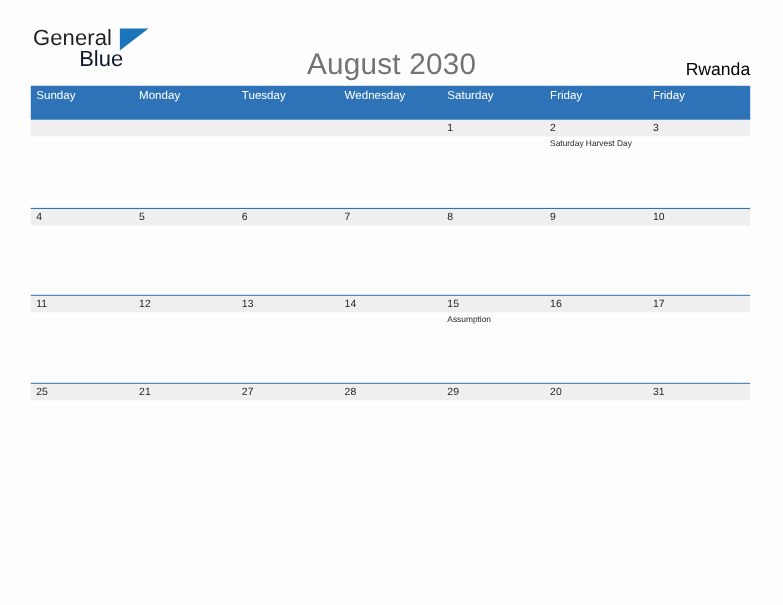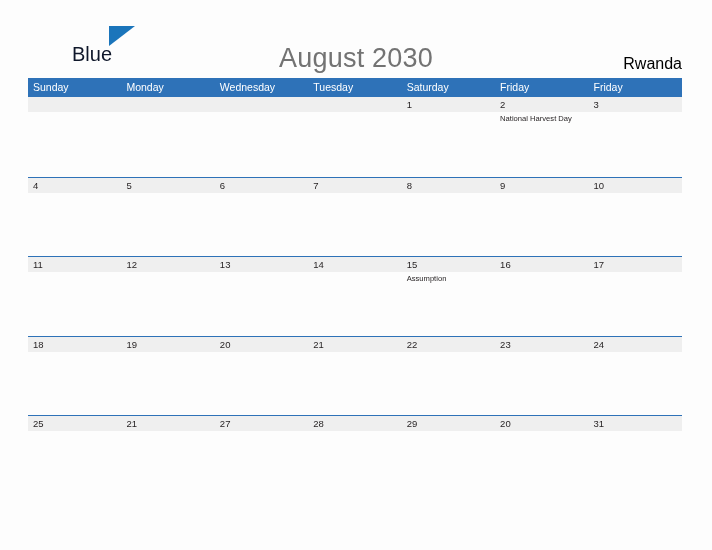--- a/index.html
+++ b/index.html
@@ -82,21 +82,21 @@
   .calendar {
     position: absolute;
     left: 28px;
     top: 78px;
     width: 654px;
   }
 
   .weekday-row {
     display: flex;
     background: #2e72b8;
-    height: 19px;
+    height: 31px;
   }
   .weekday-cell {
     flex: 1 1 0;
     color: #ffffff;
     font-size: 10.5px;
     line-height: 19px;
     padding-left: 5px;
     box-sizing: border-box;
     white-space: nowrap;
     overflow: hidden;
@@ -142,35 +142,36 @@
     color: #231f20;
     word-wrap: break-word;
   }
 </style>
 </head>
 <body>
 
 <div class="page-header">
 
   <div class="brand">
+    <span class="brand-general">General</span>
     <span class="brand-flag"></span>
     <span class="brand-blue">Blue</span>
   </div>
 
   <h1 class="cal-title">August 2030</h1>
 
   <div class="cal-region">Rwanda</div>
 </div>
 
 <div class="calendar">
   <div class="weekday-row">
       <div class="weekday-cell">Sunday</div>
       <div class="weekday-cell">Monday</div>
+      <div class="weekday-cell">Tuesday</div>
       <div class="weekday-cell">Wednesday</div>
-      <div class="weekday-cell">Tuesday</div>
       <div class="weekday-cell">Saturday</div>
       <div class="weekday-cell">Friday</div>
       <div class="weekday-cell">Friday</div>
     </div>
   <div class="week-rows">
       <div class="week-row">
         <div class="date-band">
           <div class="date-cell"></div>
           <div class="date-cell"></div>
           <div class="date-cell"></div>
@@ -179,21 +180,21 @@
           <div class="date-cell">2</div>
           <div class="date-cell">3</div>
         </div>
         <div class="event-band">
           <div class="event-cell"></div>
           <div class="event-cell"></div>
           <div class="event-cell"></div>
           <div class="event-cell"></div>
           <div class="event-cell"></div>
           <div class="event-cell">
-            <div class="event-item">National Harvest Day</div>
+            <div class="event-item">Saturday Harvest Day</div>
           </div>
           <div class="event-cell"></div>
         </div>
       </div>
       <div class="week-row">
         <div class="date-band">
           <div class="date-cell">4</div>
           <div class="date-cell">5</div>
           <div class="date-cell">6</div>
           <div class="date-cell">7</div>
@@ -228,40 +229,20 @@
           <div class="event-cell"></div>
           <div class="event-cell">
             <div class="event-item">Assumption</div>
           </div>
           <div class="event-cell"></div>
           <div class="event-cell"></div>
         </div>
       </div>
       <div class="week-row">
         <div class="date-band">
-          <div class="date-cell">18</div>
-          <div class="date-cell">19</div>
-          <div class="date-cell">20</div>
-          <div class="date-cell">21</div>
-          <div class="date-cell">22</div>
-          <div class="date-cell">23</div>
-          <div class="date-cell">24</div>
-        </div>
-        <div class="event-band">
-          <div class="event-cell"></div>
-          <div class="event-cell"></div>
-          <div class="event-cell"></div>
-          <div class="event-cell"></div>
-          <div class="event-cell"></div>
-          <div class="event-cell"></div>
-          <div class="event-cell"></div>
-        </div>
-      </div>
-      <div class="week-row">
-        <div class="date-band">
           <div class="date-cell">25</div>
           <div class="date-cell">21</div>
           <div class="date-cell">27</div>
           <div class="date-cell">28</div>
           <div class="date-cell">29</div>
           <div class="date-cell">20</div>
           <div class="date-cell">31</div>
         </div>
         <div class="event-band">
           <div class="event-cell"></div>

